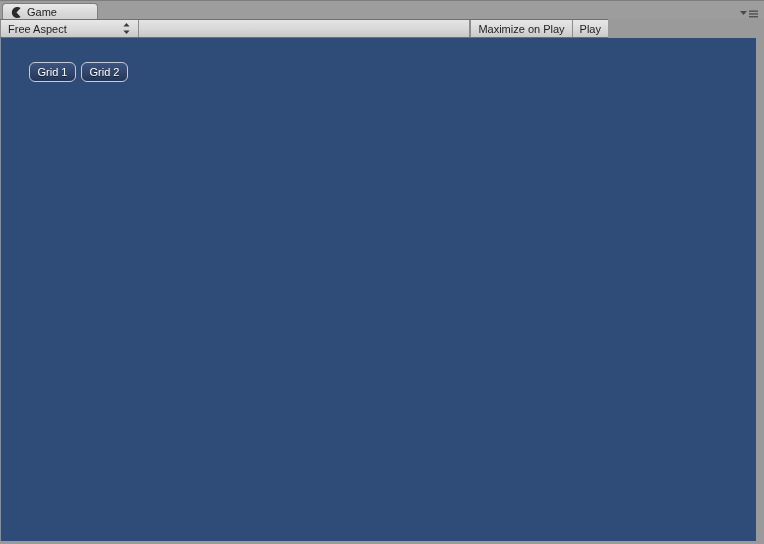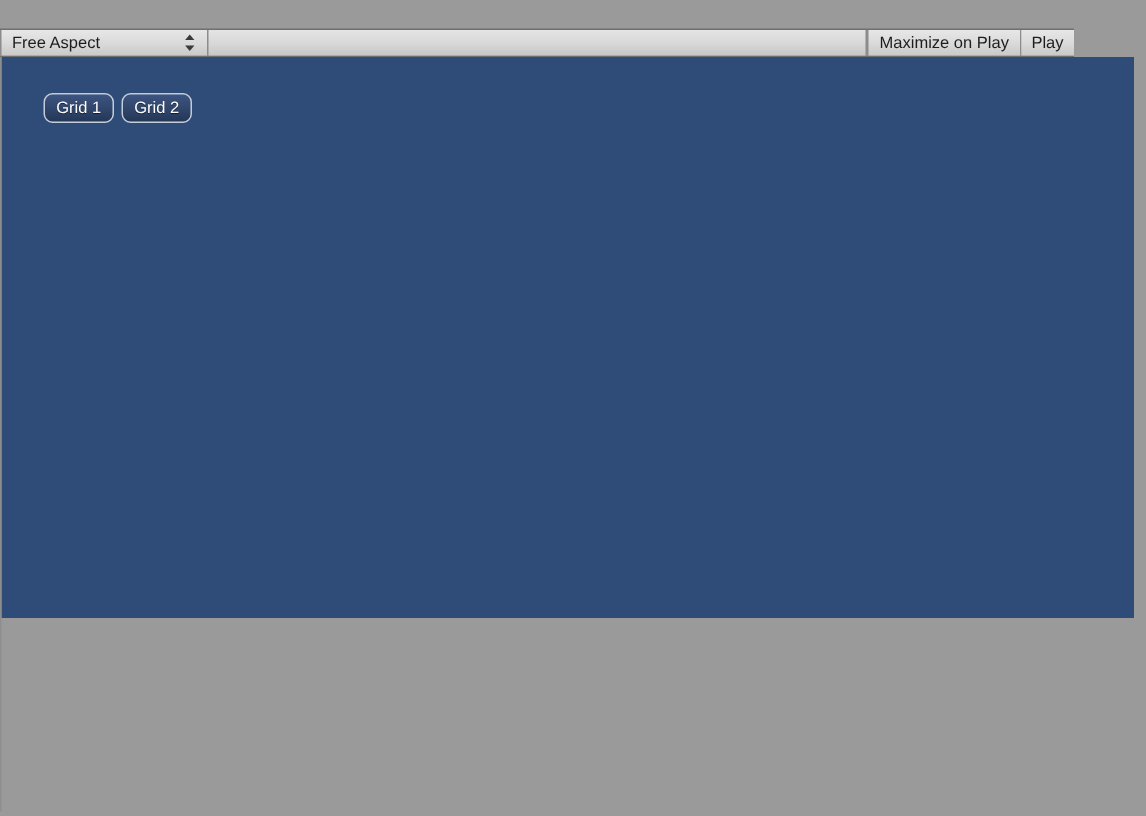--- a/index.html
+++ b/index.html
@@ -70,21 +70,21 @@
     top: 4px;
     width: 20px;
     height: 10px;
     cursor: pointer;
   }
 
   
   #toolbar {
     position: absolute;
     left: 0; top: 19px;
-    width: 716px;
+    width: 608px;
     height: 19px;
     background: linear-gradient(to bottom, #e4e4e4 0%, #d6d6d6 50%, #c6c6c6 100%);
     border-top: 1px solid #6f6f6f;
     border-bottom: 1px solid #6f6f6f;
     box-sizing: border-box;
     display: flex;
     align-items: stretch;
   }
   .tb-btn {
     height: 100%;
@@ -126,21 +126,21 @@
     padding: 0 7px;
     border-right: none;
   }
 
   
   #viewport {
     position: absolute;
     left: 1px;
     top: 38px;
     width: 755px;
-    height: 374px;
+    height: 503px;
     background: #2f4c78;
     overflow: hidden;
   }
   #gui-layer {
     position: absolute;
     left: 28px;
     top: 24px;
   }
   .gui-row {
     display: flex;
@@ -179,20 +179,39 @@
     position: absolute; left: 0; top: 541px;
     width: 764px; height: 3px;
     background: #9a9a9a;
   }
 </style>
 </head>
 <body>
 
 <div id="window">
 
+  <div id="tab-strip">
+
+    <div id="tab-game">
+      <svg class="tab-icon" viewBox="0 0 11 11">
+        <path d="M9.6 1.1 L5.5 5.5 L9.6 9.9 A5.5 5.5 0 1 1 9.6 1.1 Z" fill="#2b2b2b"></path>
+      </svg>
+      <span class="tab-label">Game</span>
+    </div>
+
+    <div id="panel-menu">
+      <svg width="20" height="10" viewBox="0 0 20 10">
+        <path d="M1 2 L8 2 L4.5 6 Z" fill="#4a4a4a"></path>
+        <rect x="10" y="1.5" width="9" height="1.3" fill="#4a4a4a"></rect>
+        <rect x="10" y="4.3" width="9" height="1.3" fill="#4a4a4a"></rect>
+        <rect x="10" y="7.1" width="9" height="1.3" fill="#4a4a4a"></rect>
+      </svg>
+    </div>
+
+  </div>
 
   <div id="toolbar">
 
     <div class="tb-btn" id="aspect-dropdown">
       <span id="aspect-label">Free Aspect</span>
       <svg class="stepper-glyph" viewBox="0 0 9 13">
         <path d="M4.5 1 L7.6 4.6 L1.4 4.6 Z" fill="#3a3a3a"></path>
         <path d="M4.5 12 L1.4 8.4 L7.6 8.4 Z" fill="#3a3a3a"></path>
       </svg>
     </div>

